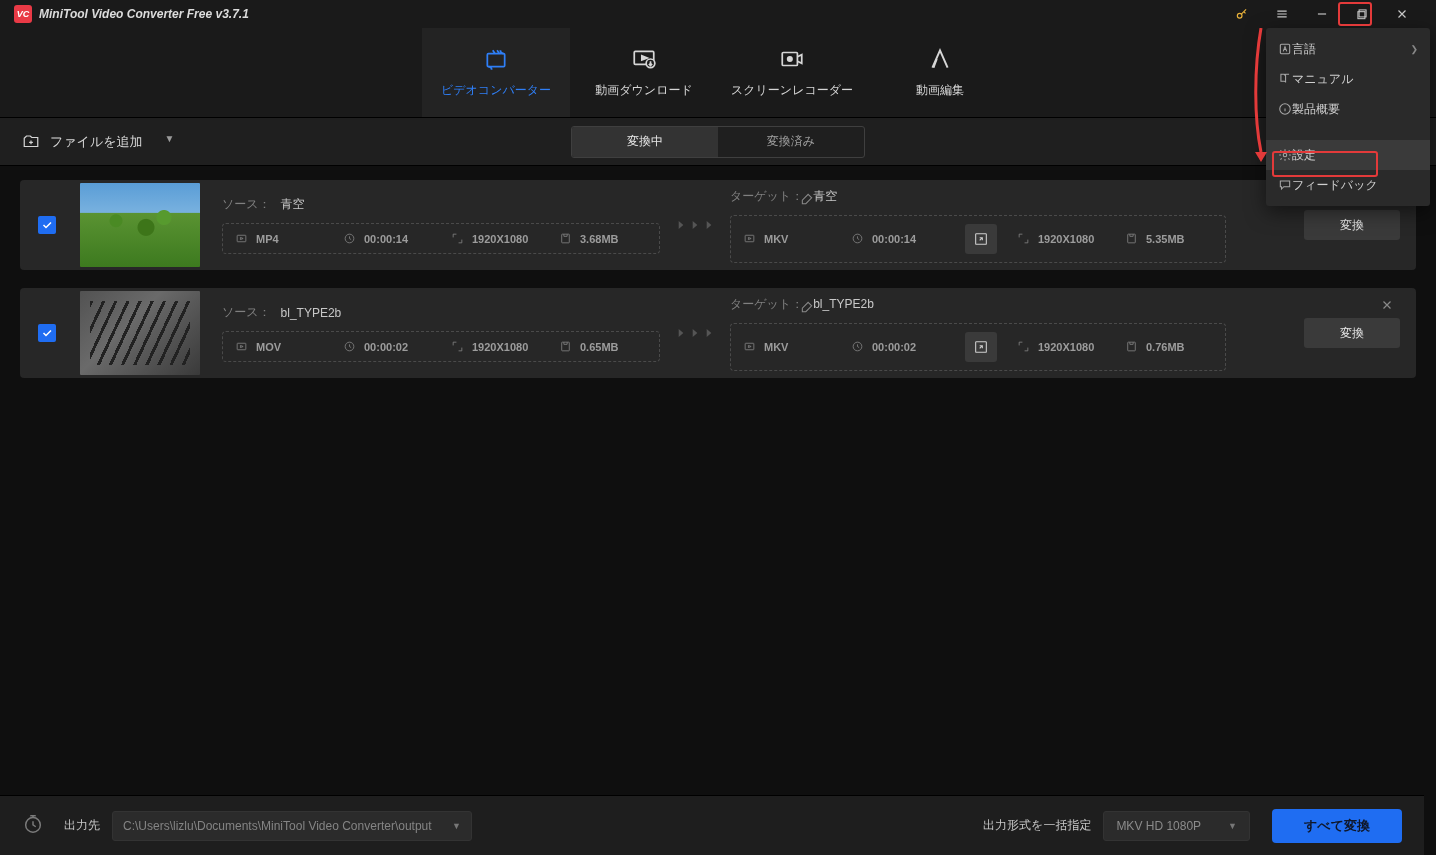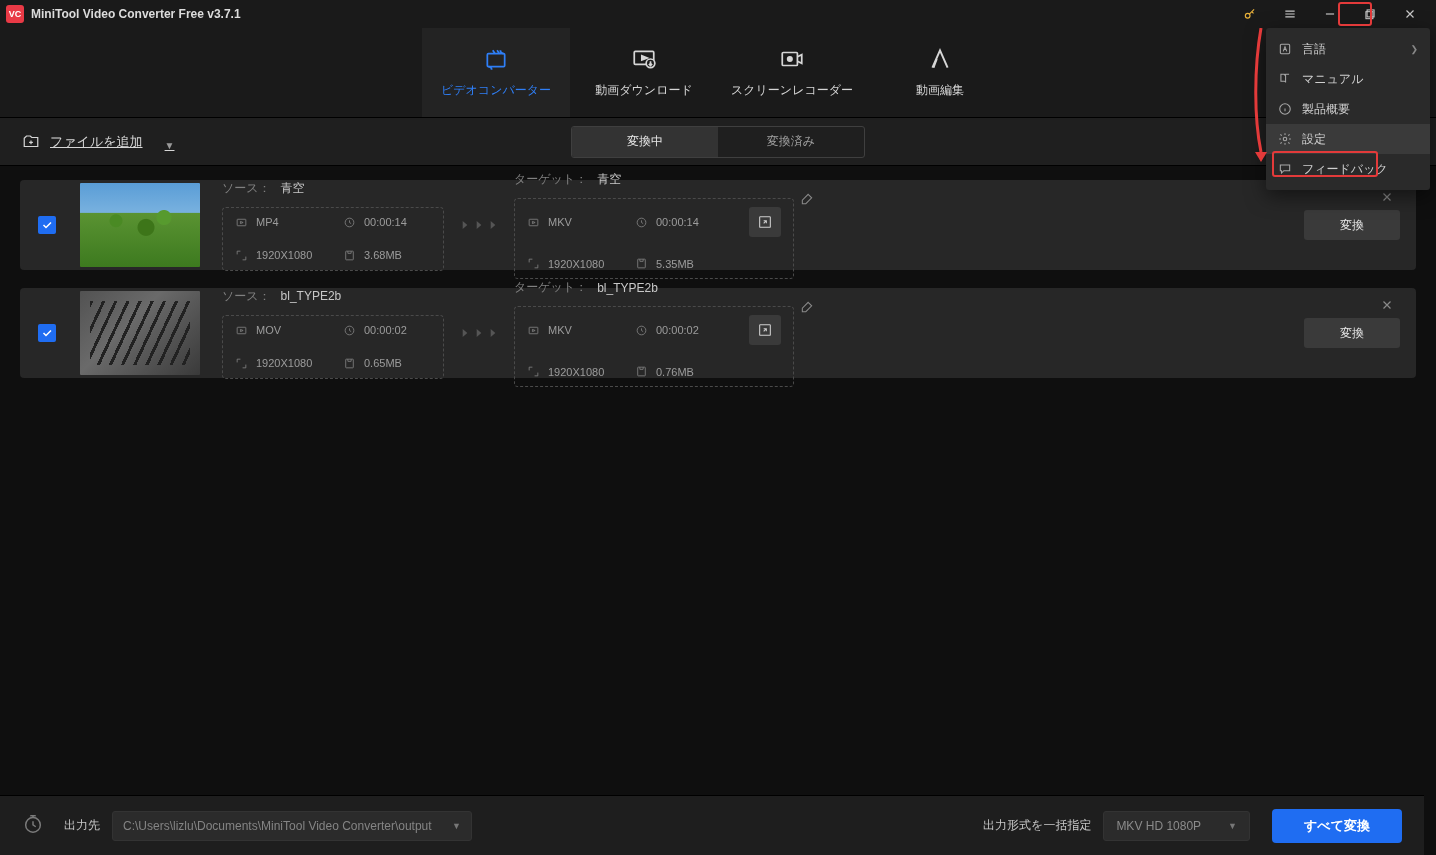--- a/index.html
+++ b/index.html
@@ -1,57 +1,57 @@
 <!DOCTYPE html>
 <html><head>
 <meta charset="utf-8">
 <style>
 * { margin:0; padding:0; box-sizing:border-box; font-family:"Segoe UI","Meiryo",sans-serif; }
 body { width:1436px; height:855px; background:#0f0f0f; color:#cfcfcf; overflow:hidden; position:relative; }
 
 
-.titlebar { height:28px; background:#1a1a1a; display:flex; align-items:center; padding:0 6px; }
+.titlebar { height:28px; background:#1a1a1a; display:flex; align-items:center; padding:0 14px;font-style:italic; }
 .logo { width:18px; height:18px; background:#e93a46; border-radius:3px; display:flex; align-items:center; justify-content:center; font-size:9px; font-weight:bold; color:#fff; margin-right:7px;}
 .title { font-size:12px; color:#dcdcdc; font-weight:600; }
 .titlebar-spacer { flex:1; }
 .tcbtn { width:40px; height:28px; display:flex; align-items:center; justify-content:center; color:#c9c9c9; cursor:pointer; }
 .tcbtn svg{ width:14px; height:14px; }
 .key-icon { color:#e8b13a; }
 
 
 .tabs { height:90px; background:#1a1a1a; display:flex; justify-content:center; gap:0; border-bottom:1px solid #000;}
 .tab { width:148px; display:flex; flex-direction:column; align-items:center; justify-content:center; gap:10px; color:#d6d6d6; font-size:12px; cursor:pointer;}
 .tab.active { background:#232323; color:#2f7ff7; }
 .tab svg { width:26px; height:26px; }
 .tab.active svg { color:#2f7ff7; }
 
 
 .subbar { height:48px; background:#1f1f1f; display:flex; align-items:center; padding:0 22px; border-bottom:1px solid #000; position:relative;}
-.add-file { display:flex; align-items:flex-end; gap:10px; color:#d6d6d6; font-size:13px; cursor:pointer;text-decoration:underline;}
+.add-file { display:flex; align-items:flex-start; gap:10px; color:#d6d6d6; font-size:13px; cursor:pointer;}
 .add-file svg{ width:18px;height:18px; }
 .chev { width:18px; display:flex; justify-content:center; color:#9a9a9a; font-size:10px; margin-left:8px; cursor:pointer;}
 .seg { position:absolute; left:50%; transform:translateX(-50%); display:flex; border:1px solid #3f3f3f; border-radius:3px; overflow:hidden;}
 .seg-btn { width:146px; height:30px; display:flex; align-items:center; justify-content:center; font-size:12px; cursor:pointer; color:#a0a0a0; }
 .seg-btn.active { background:#333; color:#e8e8e8; }
 
 
 .items { padding:14px 20px; }
 .item { background:#272727; border-radius:4px; height:90px; margin-bottom:18px; display:flex; align-items:center; padding:0 22px 0 18px; position:relative;}
 .cb { width:18px; height:18px; background:#1f6df2; border-radius:2px; display:flex; align-items:center; justify-content:center; margin-right:24px; cursor:pointer;}
 .cb svg{ width:12px;height:12px;color:#fff; }
 .thumb { width:120px; height:84px; background:#444; border-radius:1px; margin-right:22px; overflow:hidden;}
 .thumb.tree { background: linear-gradient(to bottom, #5a9dd6 0%, #78b1df 35%, #5a9332 36%, #3d7a1f 100%); position:relative;}
 .thumb.tree::after{ content:""; position:absolute; left:0; right:0; top:18px; bottom:0; background:radial-gradient(circle at 30% 30%, #4a8a24 6px, transparent 7px), radial-gradient(circle at 55% 40%, #3d7519 8px, transparent 9px),radial-gradient(circle at 70% 25%, #579a2e 7px, transparent 8px);}
 .thumb.lines { background:linear-gradient(135deg,#525252 0%,#6a6a6a 40%,#3a3a3a 100%); position:relative;}
 .thumb.lines::after{content:"";position:absolute;inset:10px;background:repeating-linear-gradient(115deg,#222 0 3px,transparent 3px 11px);}
 
 .col { display:flex; flex-direction:column; gap:8px; }
 .lblrow { display:flex; align-items:center; gap:10px; font-size:12px; color:#808080; margin-bottom:2px;}
 .lblrow .val { color:#c8c8c8;}
-.statbox { border:1px dashed #4a4a4a; border-radius:4px; padding:8px 12px; display:flex; flex-direction:column; gap:20px;}
+.statbox { border:1px dashed #4a4a4a; border-radius:4px; padding:8px 12px; display:flex; flex-direction:row; gap:20px;font-weight:bold;}
 .statrow { display:flex; align-items:center; gap:20px; }
 .stat { display:flex; align-items:center; gap:8px; font-size:11px; color:#9c9c9c; min-width:88px;}
 .stat svg{ width:13px; height:13px; color:#7f7f7f;}
 .editbtn { width:32px; height:30px; background:#3a3a3a; border-radius:3px; display:flex; align-items:center; justify-content:center; cursor:pointer; margin-left:6px;}
 .editbtn svg{width:16px;height:16px;color:#cfcfcf;}
 
 .arrows { margin:0 14px; color:#555; display:flex; align-items:center; gap:0px; letter-spacing:-2px;}
 .arrows svg{ width:14px;height:14px; }
 
 .side-act { position:absolute; right:22px; top:10px; color:#8a8a8a; cursor:pointer;}
@@ -61,27 +61,27 @@
 
 .bottom { position:absolute; left:0; right:12px; bottom:0; height:60px; background:#1e1e1e; display:flex; align-items:center; padding:0 22px; border-top:1px solid #000;}
 .bicon { color:#7b7b7b; margin-right:20px; cursor:pointer;}
 .bicon svg{width:22px;height:22px;}
 .blabel { font-size:12px; color:#c8c8c8; margin-right:12px;}
 .path-sel { background:#2b2b2b; border:1px solid #333; border-radius:3px; height:30px; width:360px; display:flex; align-items:center; padding:0 10px; color:#848484; font-size:12px; cursor:pointer;}
 .path-sel .dd{ margin-left:auto; font-size:9px; color:#777;}
 .bottom-spacer{flex:1;}
 .fmt-sel{ background:#2b2b2b; border:1px solid #333; border-radius:3px; height:30px; padding:0 12px; display:flex; align-items:center; gap:27px; color:#8b8b8b; font-size:12px; margin-right:22px; cursor:pointer;}
 .fmt-sel .dd{font-size:9px;color:#777;}
-.all-btn{ background:#1f6df2; color:#ffffff; height:34px; width:130px; border-radius:4px; display:flex; align-items:center; justify-content:center; font-size:13px; font-weight:600; cursor:pointer;}
+.all-btn{ background:#1f6df2; color:#0f172a; height:34px; width:130px; border-radius:4px; display:flex; align-items:center; justify-content:center; font-size:13px; font-weight:600; cursor:pointer;}
 
 
 .menu { position:absolute; top:28px; right:6px; width:164px; background:#2a2a2a; border-radius:3px; box-shadow:0 6px 20px rgba(0,0,0,.5); padding:6px 0; z-index:40;}
-.mitem { display:flex; align-items:center; gap:10px; padding:0 12px; height:30px; font-size:12px; color:#cfcfcf; cursor:pointer; position:relative;}
+.mitem { display:flex; align-items:center; gap:0; padding:0 12px; height:30px; font-size:12px; color:#cfcfcf; cursor:pointer; position:relative;}
 .mitem svg{width:14px;height:14px;color:#a8a8a8;}
-.mitem.hl{ background:#3a3a3a; }
+.mitem.hl{ background:#3a3a3a;margin-top:16px; }
 .mitem .chevr{ margin-left:auto; font-size:9px; color:#888;}
 
 
 .hlbox { position:absolute; border:2px solid #e33a3a; border-radius:3px; pointer-events:none; z-index:50;}
 .hl1 { top:2px; right:64px; width:34px; height:24px;}
 .hl2 { top:151px; right:58px; width:106px; height:26px;}
 .arrow-anno { position:absolute; top:28px; right:166px; width:18px; height:134px; z-index:49; pointer-events:none;}
 .arrow-anno svg{ width:100%; height:100%;}
 
 </style>

